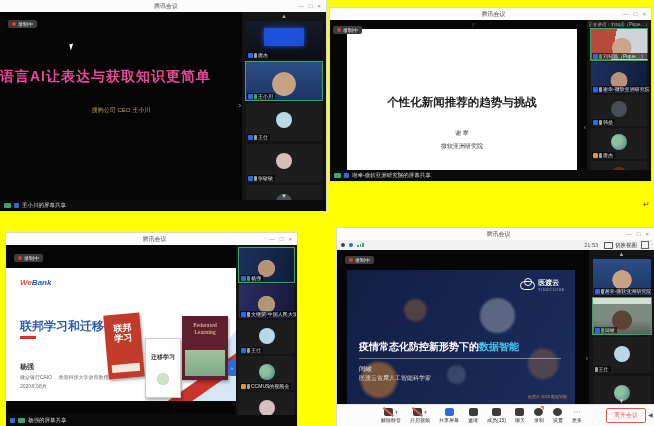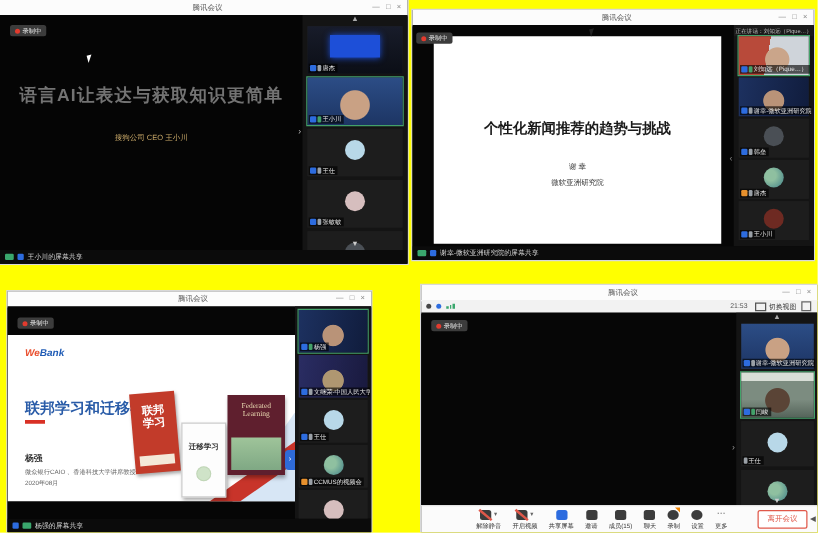--- a/index.html
+++ b/index.html
@@ -35,21 +35,21 @@
   .rec i{width:4px;height:4px;border-radius:50%;background:#e23b2e}
   .up{position:absolute;top:1px;left:0;right:0;text-align:center;color:#aaa;font-size:6px;z-index:3}
   .dn{position:absolute;bottom:1px;left:0;right:0;text-align:center;color:#ccc;font-size:6px;z-index:3}
   .hdl{position:absolute;color:#bbb;font-size:7px;z-index:4}
   .cur{position:absolute;width:0;height:0;border-left:4px solid #fff;border-bottom:6px solid transparent;transform:rotate(-15deg);z-index:5}
   
   #w1{left:0;top:0;width:326px;height:211px}
   #w1 .share{position:absolute;left:0;top:0;right:84px;bottom:11px;background:#050505}
   #w1 .sb{width:84px;padding-top:9px}
   #w1 .th{width:76px;height:38px}
-  #w2{left:330px;top:8px;width:321px;height:200px}
+  #w2{left:330px;top:8px;width:321px;height:173px}
   #w2 .share{position:absolute;left:0;top:0;right:64px;bottom:11px}
   #w2 .sb{width:64px}
   #w2 .th{width:56px;height:31px;margin-bottom:2px}
   #w3{left:6px;top:233px;width:291px;height:193px}
   #w3 .share{position:absolute;left:0;top:0;right:61px;bottom:11px}
   #w3 .sb{width:61px;padding-top:3px}
   #w3 .th{width:55px;height:34px;margin-bottom:2px}
   #w4{left:337px;top:228px;width:317px;height:198px}
   #w4 .bd{top:22px;bottom:21px}
   #w4 .share{position:absolute;left:0;top:0;right:65px;bottom:0}
@@ -102,21 +102,21 @@
         <span>×</span>
       </span>
     </div>
     <div class="bd">
       <div class="share">
         <div class="rec" style="left:8px;top:8px">
             <i></i>
             <span>录制中</span>
           </div>
         <div class="cur" style="left:70px;top:32px"></div>
-        <div style="position:absolute;left:0;right:0;top:56px;text-align:center;font-size:14px;font-weight:bold;color:#737373;letter-spacing:1px">语言AI让表达与获取知识更简单</div>
+        <div style="position:absolute;left:0;right:0;top:56px;font-size:14px;font-weight:bold;color:#ec4899;letter-spacing:1px">语言AI让表达与获取知识更简单</div>
         <div style="position:absolute;left:0;right:0;top:94px;text-align:center;font-size:6px;color:#c8a868">搜狗公司 CEO 王小川</div>
         <span class="hdl" style="right:1px;top:90px">›</span>
       </div>
       <div class="sb">
         <div class="up">▲</div>
         <div class="th">
           <div class="pic pic-room"></div>
           <div class="chip">
               <span class="mi"></span>
               <span class="mc"></span>
@@ -367,20 +367,36 @@
       <span class="vic" style="margin-left:6px"></span>
       <span style="color:#333">切换视图</span>
       <span class="fsbox"></span>
     </div>
     <div class="bd">
       <div class="share">
         <div class="rec" style="left:8px;top:6px">
             <i></i>
             <span>录制中</span>
           </div>
+        <div class="slide4">
+          <div style="position:absolute;right:10px;top:8px;display:flex;align-items:center;gap:3px">
+            <span class="cloud"></span>
+            <span style="display:inline-block;text-align:left">
+              <span style="display:block;font-size:7px;color:#fff;font-weight:bold">医渡云</span>
+              <span style="display:block;font-size:3px;color:#cdd6e8;letter-spacing:1px">YIDUCLOUD</span>
+            </span>
+          </div>
+          <div style="position:absolute;left:12px;top:70px;font-size:10px;font-weight:bold;color:#fff;white-space:nowrap">
+            <span>疫情常态化防控新形势下的</span><span style="color:#46c8f0">数据智能</span>
+          </div>
+          <div style="position:absolute;left:12px;top:88px;width:202px;height:1px;background:rgba(255,255,255,.4)"></div>
+          <div style="position:absolute;left:12px;top:95px;font-size:6.5px;color:#f0f0f0">闫峻</div>
+          <div style="position:absolute;left:12px;top:104px;font-size:6px;color:#ddd">医渡云首席人工智能科学家</div>
+          <div style="position:absolute;right:8px;bottom:5px;font-size:4px;color:#e8912d">医渡云 2020 数据智能</div>
+        </div>
         <span class="hdl" style="right:1px;top:105px;color:#999">›</span>
       </div>
       <div class="sb">
         <div class="up">▲</div>
         <div class="th">
           <div class="pic pic-face"></div>
           <div class="chip">
               <span class="mi"></span>
               <span class="mc"></span>
               <span>谢幸-微软亚洲研究院</span>

